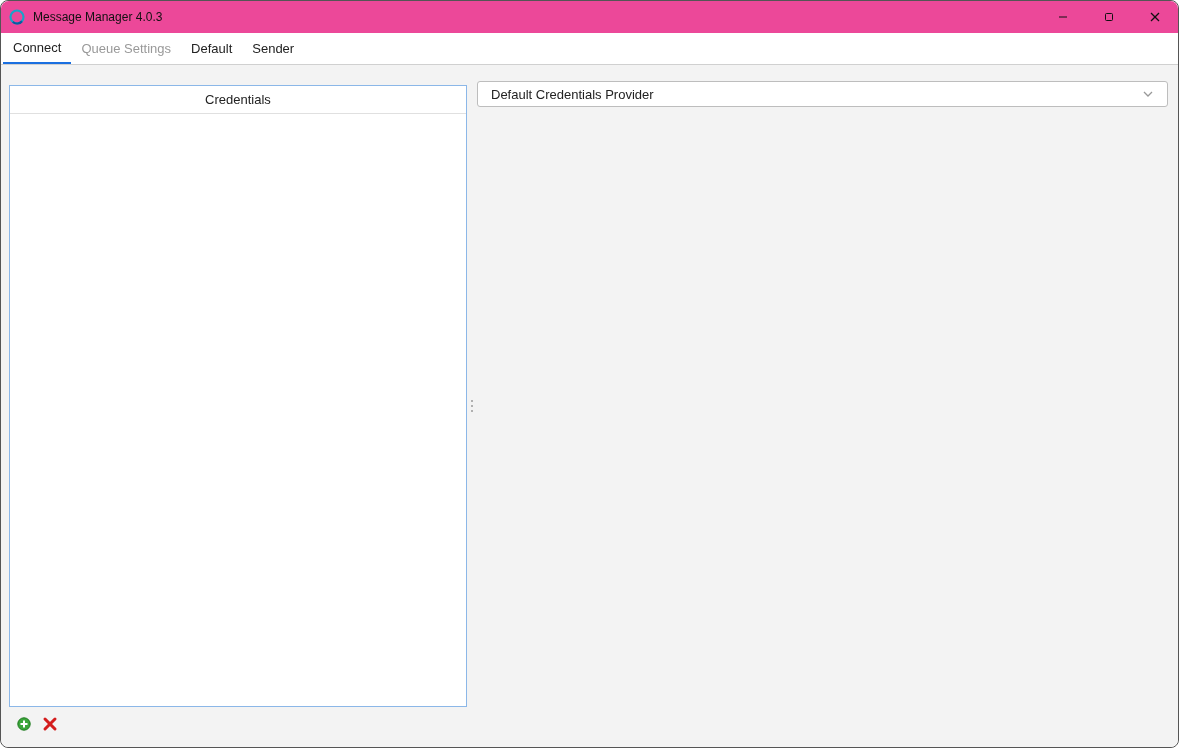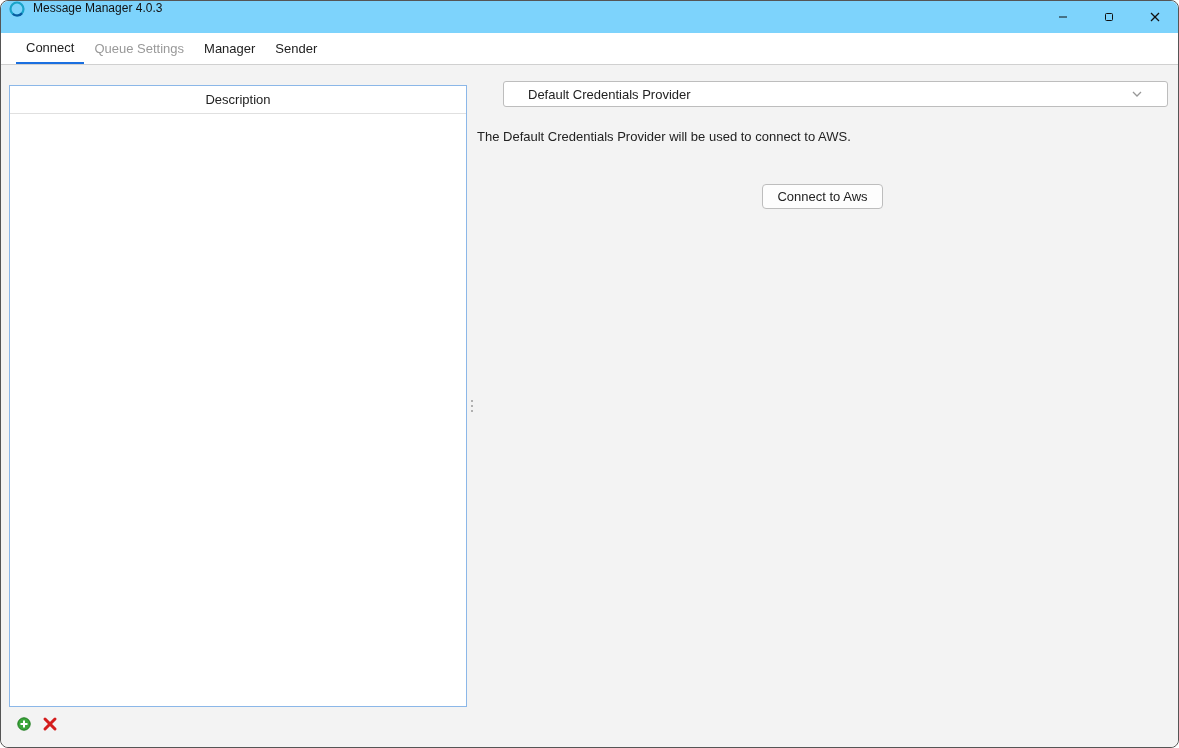--- a/index.html
+++ b/index.html
@@ -5,33 +5,33 @@
     * { box-sizing: border-box; margin: 0; padding: 0; font-family: "Segoe UI", Tahoma, sans-serif; }
     html, body { width: 1179px; height: 748px; background: #ffffff; overflow: hidden; }
     .window {
       width: 1179px; height: 748px;
       border: 1px solid #555; border-radius: 8px;
       display: flex; flex-direction: column;
       background: #fff;
     }
     
     .titlebar {
-      height: 32px; display: flex; 
-      padding: 0 0 0 8px; background: #7dd3fc;
+      height: 32px; display: flex; align-items: center;
+      padding: 0 0 0 8px; background: #ec4899;
       border-top-left-radius: 8px; border-top-right-radius: 8px;
     }
     .titlebar .app-icon { width: 16px; height: 16px; margin-right: 8px; }
     .titlebar .title { font-size: 12px; color: #111; flex: 0 0 auto; }
     .titlebar .spacer { flex: 1; }
     .win-controls { display: flex; height: 32px; }
     .win-btn { width: 46px; height: 32px; display: flex; align-items: center; justify-content: center; }
     .win-btn svg { width: 10px; height: 10px; }
     
     .tabs {
-      height: 32px; display: flex; align-items: stretch; padding: 0 15px;
+      height: 32px; display: flex; align-items: stretch; padding: 0 2px;
       border-bottom: 1px solid #d0d0d0; background: #fff;
     }
     .tab {
       display: flex; align-items: center; padding: 0 10px;
       font-size: 13px; color: #999; cursor: default;
     }
     .tab.enabled { color: #222; }
     .tab.active { color: #222; border-bottom: 2px solid #1a6fe0; }
     
     .content {
@@ -58,23 +58,22 @@
       cursor: col-resize;
     }
     .splitter-dots { display: flex; flex-direction: column; gap: 3px; }
     .splitter-dots span { width: 2px; height: 2px; background: #9a9a9a; border-radius: 50%; }
     .right-pane {
       flex: 1; padding: 16px 10px 10px 0; display: flex; flex-direction: column;
     }
     .combo {
       height: 26px; border: 1px solid #bdbdbd; border-radius: 3px;
       background: #fff; display: flex; align-items: center;
-      padding: 0 24px; font-size: 13px; color: #222;
+      padding: 0 13px; font-size: 13px; color: #222;
       justify-content: space-between;
-      margin-left: 26px;
     }
     .combo .chev { width: 12px; height: 12px; opacity: .6; }
     .info-text { font-size: 13px; color: #222; margin-top: 22px; }
     .connect-row { display: flex; justify-content: center; margin-top: 40px; }
     .connect-btn {
       border: 1px solid #bdbdbd; border-radius: 4px; background: #fdfdfd;
       padding: 4px 14px; font-size: 13px; color: #222;
     }
   </style>
 </head>
@@ -107,29 +106,29 @@
             <line x1="1" y1="1" x2="9" y2="9" stroke="#111" stroke-width="1.2"></line>
             <line x1="9" y1="1" x2="1" y2="9" stroke="#111" stroke-width="1.2"></line>
           </svg>
       </div>
     </div>
   </div>
 
   <div class="tabs">
     <div class="tab active enabled">Connect</div>
     <div class="tab">Queue Settings</div>
-    <div class="tab enabled">Manager</div>
+    <div class="tab enabled">Default</div>
     <div class="tab enabled">Sender</div>
   </div>
 
   <div class="content">
 
     <div class="left-pane">
       <div class="table-area">
-        <div class="table-header">Description</div>
+        <div class="table-header">Credentials</div>
       </div>
       <div class="left-actions">
         <div class="icon-btn">
           <span>
             <svg viewBox="0 0 16 16" width="16" height="16">
               <circle cx="8" cy="8" r="6.2" fill="#3aa53a" stroke="#1e7a1e" stroke-width="1"></circle>
               <line x1="8" y1="4.5" x2="8" y2="11.5" stroke="#fff" stroke-width="2"></line>
               <line x1="4.5" y1="8" x2="11.5" y2="8" stroke="#fff" stroke-width="2"></line>
             </svg>
           </span>
@@ -155,20 +154,16 @@
 
     <div class="right-pane">
       <div class="combo">
         <span>Default Credentials Provider</span>
         <span class="chev">
           <svg viewBox="0 0 12 12">
               <polyline points="2,4 6,8 10,4" fill="none" stroke="#555" stroke-width="1.3"></polyline>
             </svg>
         </span>
       </div>
-      <div class="info-text">The Default Credentials Provider will be used to connect to AWS.</div>
-      <div class="connect-row">
-        <button class="connect-btn">Connect to Aws</button>
-      </div>
     </div>
 
   </div>
 </div>
 
 </body></html>

